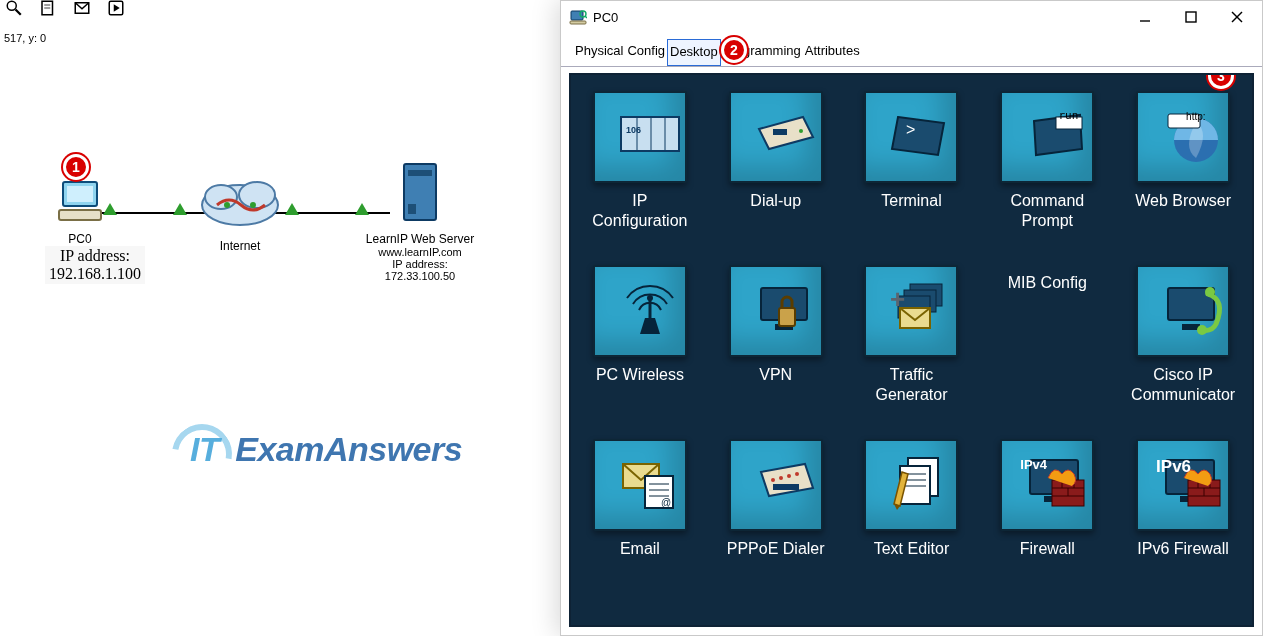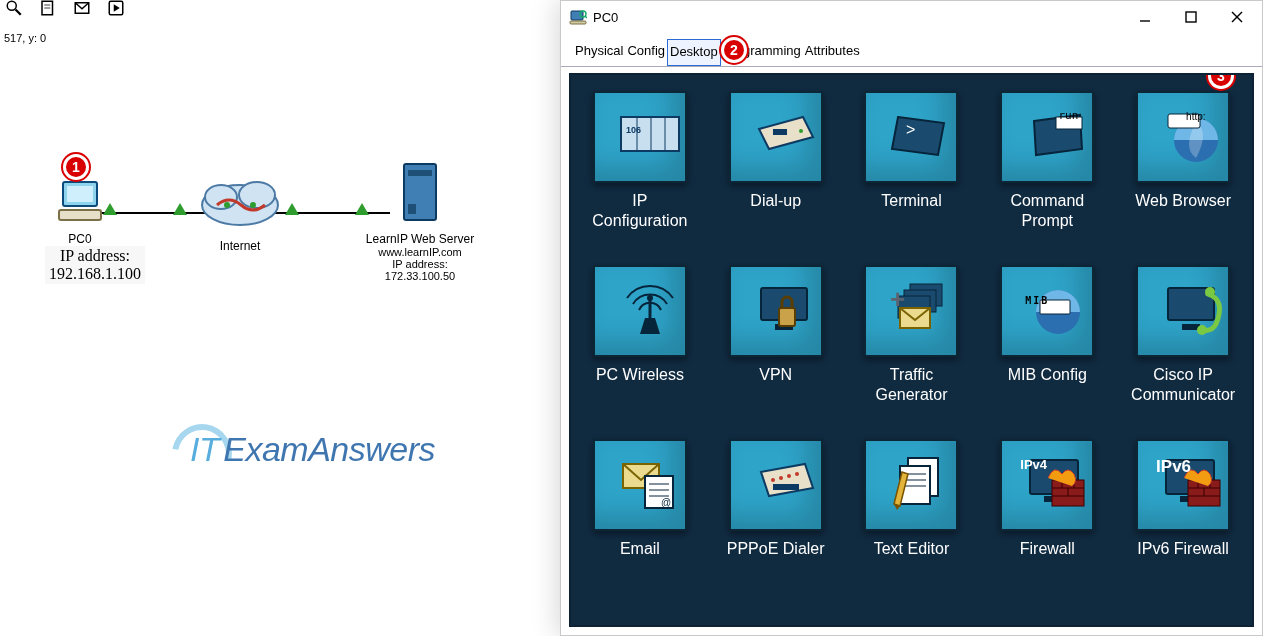--- a/index.html
+++ b/index.html
@@ -41,23 +41,23 @@
   .step-badge {
     position: absolute; width: 26px; height: 26px; border-radius: 50%;
     background: #d80000; border: 3px solid #fff; box-shadow: 0 0 0 2px #d80000;
     display:flex; align-items:center; justify-content:center;
     color:#fff; font-weight:700; font-size:14px;
   }
 
   
   .watermark {
     position: absolute; left: 190px; top: 430px;
-    font-size: 34px; font-weight: 400; font-style: italic;
+    font-size: 34px; font-weight: 700; font-style: italic;
     color: #1e5fa3; opacity: 0.85; letter-spacing: -0.5px;
-    display:flex; align-items:flex-end; gap:4px;
+    display:flex; align-items:flex-end; gap:16px;
   }
   .watermark .it { color:#3aa0d8; font-style: italic; position:relative; }
   .watermark .it::before {
     content:""; position:absolute; left:-18px; top:-6px; width:48px; height:48px;
     border:6px solid #7dc5e8; border-left-color:transparent; border-bottom-color:transparent;
     border-radius:50%; transform:rotate(-35deg); opacity:.8; z-index:-1;
   }
 
   
   .pc0-window {
@@ -348,28 +348,20 @@
             <rect x="12" y="18" width="32" height="22" fill="#1a4b6e" stroke="#06243a"></rect>
             <rect x="14" y="30" width="30" height="20" fill="#eadb8f" stroke="#7a6300" stroke-width="2"></rect>
             <polyline points="14,30 29,42 44,30" fill="none" stroke="#7a6300" stroke-width="2"></polyline>
             <text x="4" y="30" font-size="26" font-weight="900" fill="#5b646e">+</text>
           </svg>
         </div>
         <div class="app-label">Traffic Generator</div>
       </div>
 
       <div class="app">
-        <div class="app-icon">
-          <svg viewBox="0 0 70 66">
-            <circle cx="36" cy="34" r="22" fill="#2b6fb0"></circle>
-            <path d="M14 34 a22 22 0 0 1 44 0" fill="#6fb7e6"></path>
-            <rect x="18" y="22" width="30" height="14" rx="1" fill="#fff" stroke="#06243a"></rect>
-          </svg>
-          <span style="position:absolute; top:28px; left:23px; font-family:monospace; font-size:10px; font-weight:700; letter-spacing:2px; color:#000;">MIB</span>
-        </div>
         <div class="app-label">MIB Config</div>
       </div>
 
       <div class="app">
         <div class="app-icon">
           <svg viewBox="0 0 70 66">
             <rect x="10" y="10" width="46" height="32" rx="2" fill="#1a4b6e" stroke="#06243a" stroke-width="2"></rect>
             <rect x="24" y="46" width="18" height="6" fill="#06243a"></rect>
             <path d="M50 16 q18 6 8 30 q-4 8 -14 6" fill="none" stroke="#7ac943" stroke-width="5" stroke-linecap="round"></path>
             <circle cx="52" cy="14" r="5" fill="#7ac943"></circle>

